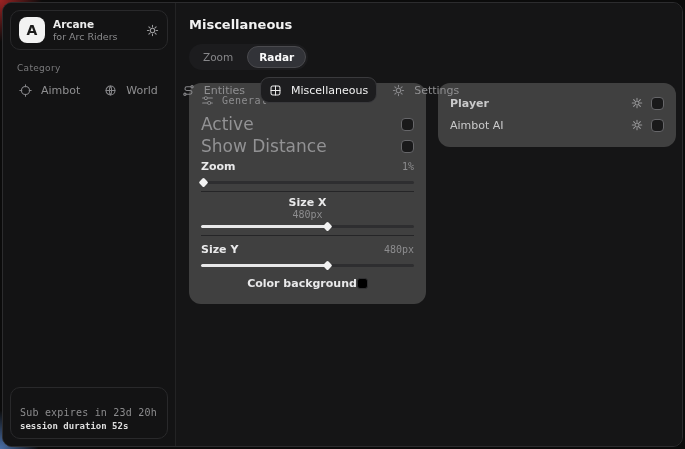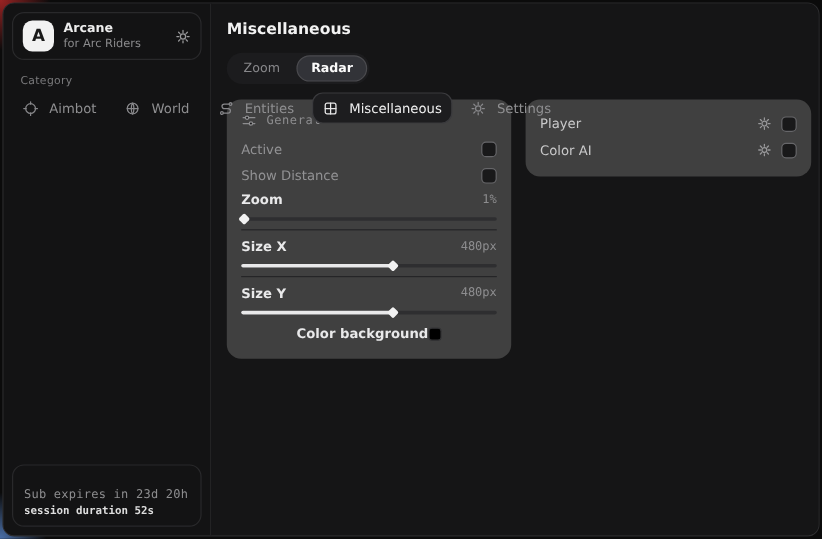--- a/index.html
+++ b/index.html
@@ -101,21 +101,21 @@
   }
   .card-header-title {
     font-family:"DejaVu Sans Mono","Liberation Mono",monospace;
     font-size:10px; letter-spacing:0.5px;
   }
   .card-header .hdr-icon { display:flex; color:#8d8d8f; }
   .row {
     display:flex; align-items:center; justify-content:space-between;
     min-height:22px;
   }
-  .row-label { font-size:11px; color:#929294; }
+  .row-label { font-size:17px; color:#929294; }
   .row-label.bright { color:#e9e9ea; font-weight:600; font-size:11px; }
   .row-value {
     font-family:"DejaVu Sans Mono","Liberation Mono",monospace;
     font-size:10px; color:#8d8d8f;
   }
   .checkbox {
     width:13px; height:13px;
     border:1.5px solid #666669; border-radius:4px;
     background:#19191a; cursor:pointer;
   }
@@ -256,21 +256,21 @@
             <span class="row-value">1%</span>
           </div>
           <div class="slider">
             <span class="track"></span>
             <span class="fill" style="width: 1%;"></span>
             <span class="thumb" style="left: 1%;"></span>
           </div>
         </div>
 
         <div class="section">
-          <div class="row" style="min-height:19px;">
+          <div class="row" style="min-height:19px;flex-direction:column;">
             <span class="row-label bright">Size X</span>
             <span class="row-value">480px</span>
           </div>
           <div class="slider">
             <span class="track"></span>
             <span class="fill" style="width: 59%;"></span>
             <span class="thumb" style="left: 59%;"></span>
           </div>
         </div>
 
@@ -289,34 +289,34 @@
 
         <div class="row" style="min-height:20px;justify-content:center;">
           <span class="row-label bright">Color background</span>
           <span class="swatch bordered" style="background-color: rgb(0, 0, 0);"></span>
         </div>
       </section>
 
       <section class="card card-entities">
 
         <div class="row">
-          <span class="row-label bright" style="font-weight:400;color:#c9c9ca;">Player</span>
+          <span class="row-label bright" style="font-weight:700;color:#c9c9ca;">Player</span>
           <span class="ent-row-right">
             <span class="ent-gear">
               <svg width="12" height="12" viewBox="0 0 16 16" fill="none" stroke="currentColor" stroke-width="1.4" stroke-linecap="round">
                 <path d="M8 1.7v2M8 12.3v2M1.7 8h2M12.3 8h2M3.5 3.5l1.4 1.4M11.1 11.1l1.4 1.4M12.5 3.5l-1.4 1.4M4.9 11.1l-1.4 1.4"></path>
                 <circle cx="8" cy="8" r="2.7"></circle>
               </svg>
             </span>
             <span class="checkbox"></span>
           </span>
         </div>
 
         <div class="row">
-          <span class="row-label bright" style="font-weight:400;color:#c9c9ca;">Color AI</span>
+          <span class="row-label bright" style="font-weight:400;color:#c9c9ca;">Aimbot AI</span>
           <span class="ent-row-right">
             <span class="ent-gear">
               <svg width="12" height="12" viewBox="0 0 16 16" fill="none" stroke="currentColor" stroke-width="1.4" stroke-linecap="round">
                 <path d="M8 1.7v2M8 12.3v2M1.7 8h2M12.3 8h2M3.5 3.5l1.4 1.4M11.1 11.1l1.4 1.4M12.5 3.5l-1.4 1.4M4.9 11.1l-1.4 1.4"></path>
                 <circle cx="8" cy="8" r="2.7"></circle>
               </svg>
             </span>
             <span class="checkbox"></span>
           </span>
         </div>

